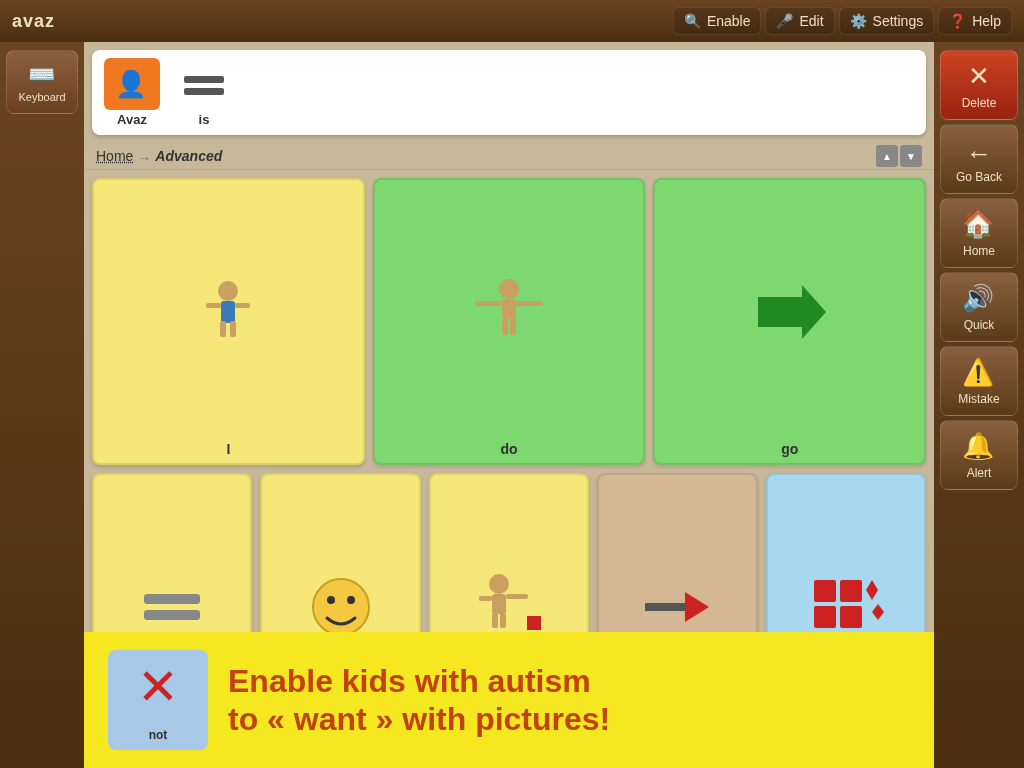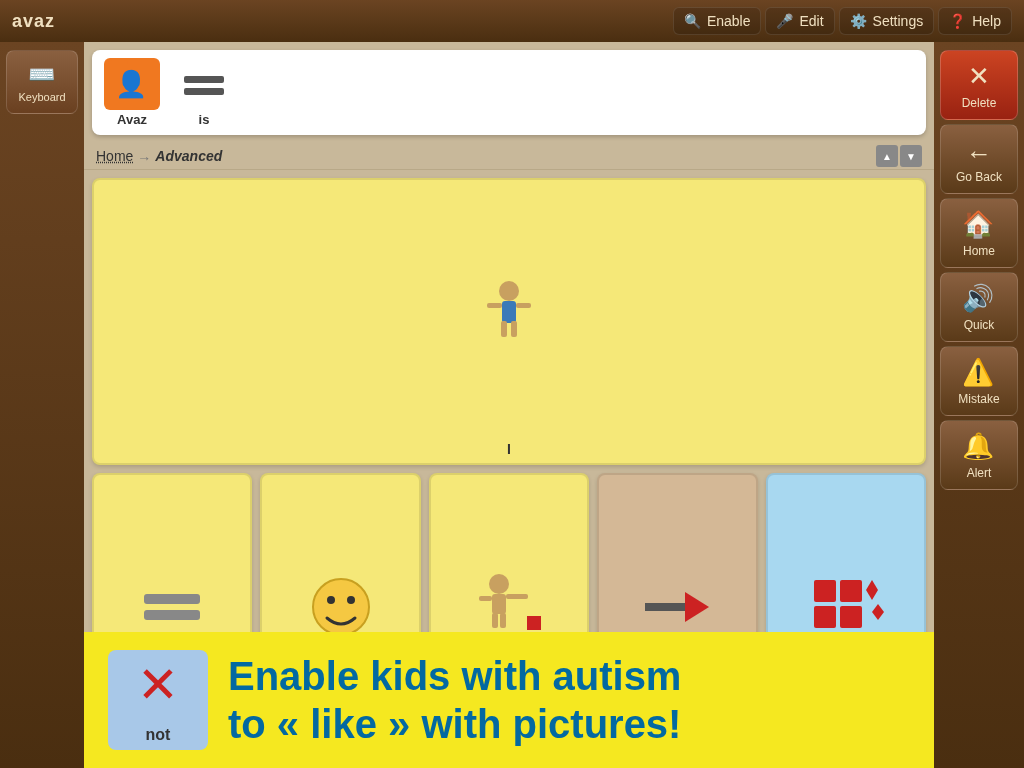--- a/index.html
+++ b/index.html
@@ -252,29 +252,29 @@
       align-items: center;
       justify-content: center;
       margin-right: 20px;
       flex-shrink: 0;
     }
     .x-icon {
       font-size: 50px;
       color: #cc2222;
     }
     .banner-cell-label {
-      font-size: 16px;
+      font-size: 12px;
       font-weight: bold;
       color: #333;
       margin-top: 12px;
     }
     #banner-text {
-      font-size: 40px;
+      font-size: 32px;
       font-weight: 900;
-      color: #0369a1;
+      color: #c2410c;
       line-height: 1.2;
     }
 
     
     #right-sidebar {
       width: 90px;
       background: linear-gradient(180deg, #6b4422 0%, #4a2e10 100%);
       display: flex;
       flex-direction: column;
       align-items: center;
@@ -384,21 +384,44 @@
               <rect x="47" y="26" width="15" height="5" rx="2" fill="#c8a060"></rect>
               <rect x="32" y="44" width="6" height="16" rx="2" fill="#c8a060"></rect>
               <rect x="42" y="44" width="6" height="16" rx="2" fill="#c8a060"></rect>
             </svg>
           </div>
           <span class="cell-label">I</span>
         </div>
 
 
 
-
+        <div class="grid-cell green">
+          <div class="cell-img">
+            <svg class="cell-svg" viewBox="0 0 80 70">
+              <circle cx="40" cy="12" r="10" fill="#c8a060"></circle>
+              <rect x="33" y="22" width="14" height="20" rx="3" fill="#c8a060"></rect>
+
+              <rect x="6" y="24" width="27" height="5" rx="2" fill="#c8a060"></rect>
+              <rect x="47" y="24" width="27" height="5" rx="2" fill="#c8a060"></rect>
+              <rect x="33" y="42" width="6" height="16" rx="2" fill="#c8a060"></rect>
+              <rect x="41" y="42" width="6" height="16" rx="2" fill="#c8a060"></rect>
+            </svg>
+          </div>
+          <span class="cell-label">do</span>
+        </div>
+
+        <div class="grid-cell green">
+          <div class="cell-img">
+            <svg class="cell-svg" viewBox="0 0 80 70">
+
+              <polygon points="8,20 52,20 52,8 76,35 52,62 52,50 8,50" fill="#228822"></polygon>
+            </svg>
+          </div>
+          <span class="cell-label">go</span>
+        </div>
       </div>
 
       <div class="grid-row">
 
         <div class="grid-cell yellow">
           <div class="cell-img">
             <svg class="cell-svg" viewBox="0 0 80 70">
               <rect x="12" y="22" width="56" height="10" rx="3" fill="#888"></rect>
               <rect x="12" y="38" width="56" height="10" rx="3" fill="#888"></rect>
             </svg>
@@ -463,21 +486,21 @@
         </div>
       </div>
 
       <div id="banner">
         <div id="banner-x-cell">
           <span class="x-icon">✕</span>
           <span class="banner-cell-label">not</span>
         </div>
         <div id="banner-text">
           <span>Enable kids with autism</span><br>
-          <span>to « like » with pictures!</span>
+          <span>to « want » with pictures!</span>
         </div>
       </div>
 
     </div>
   </div>
 
   <div id="right-sidebar">
 
     <div class="right-btn delete-btn">
       <span class="right-btn-icon">✕</span>

